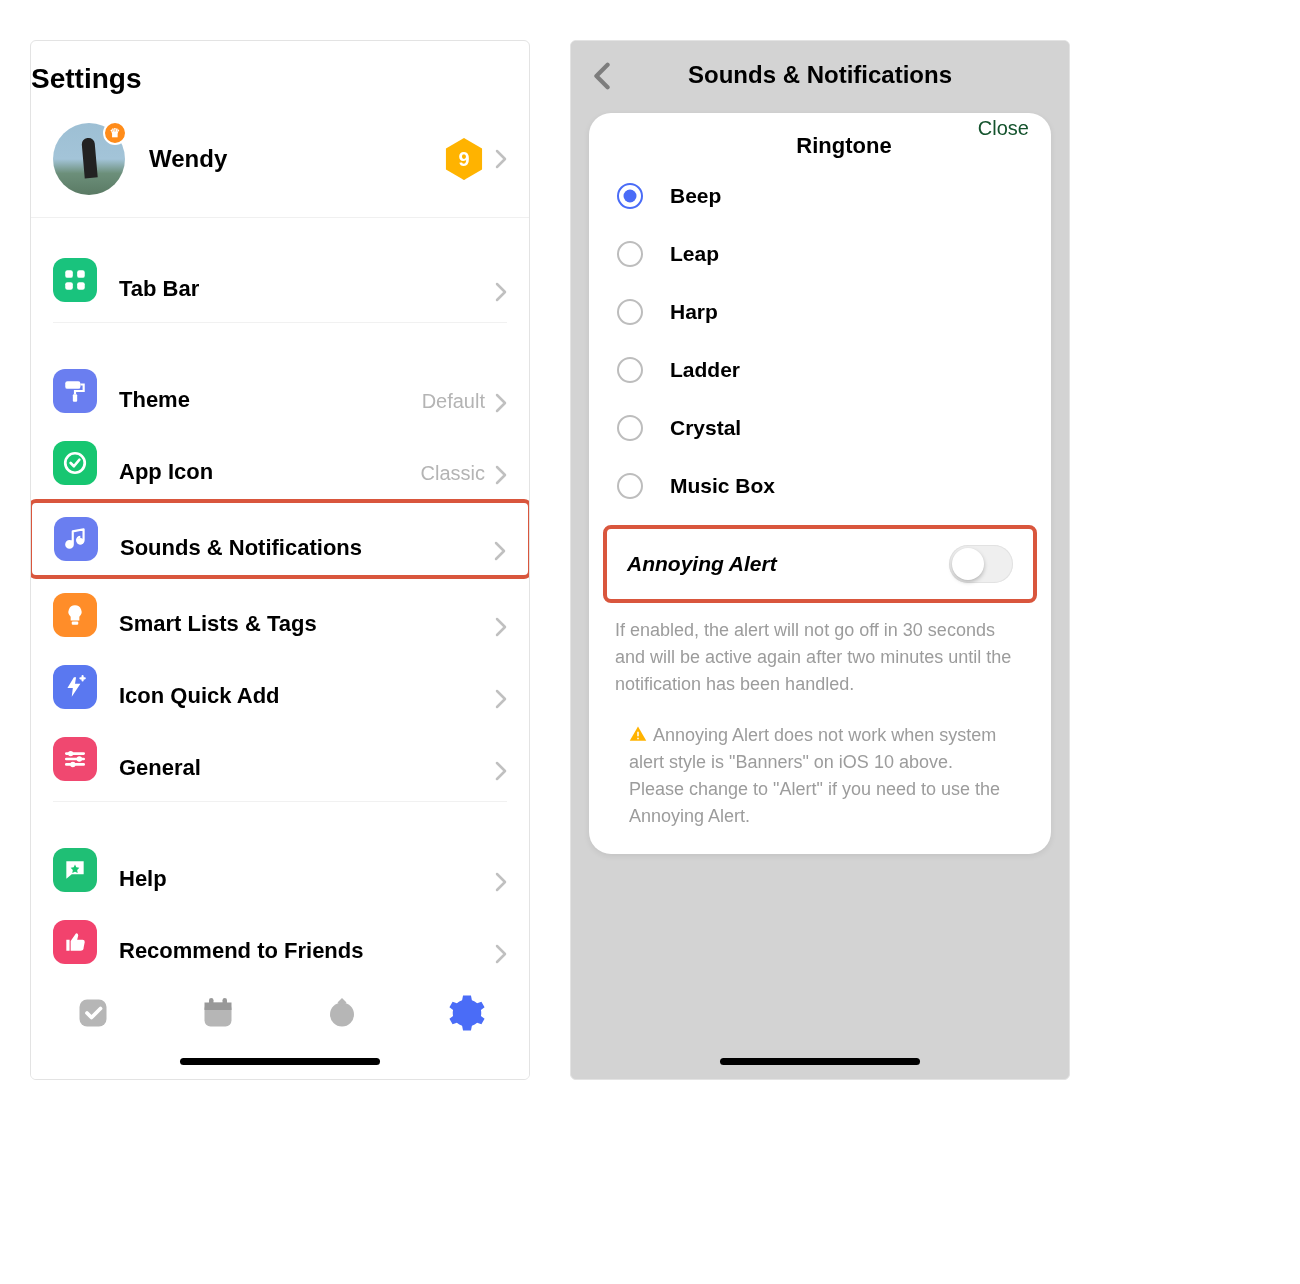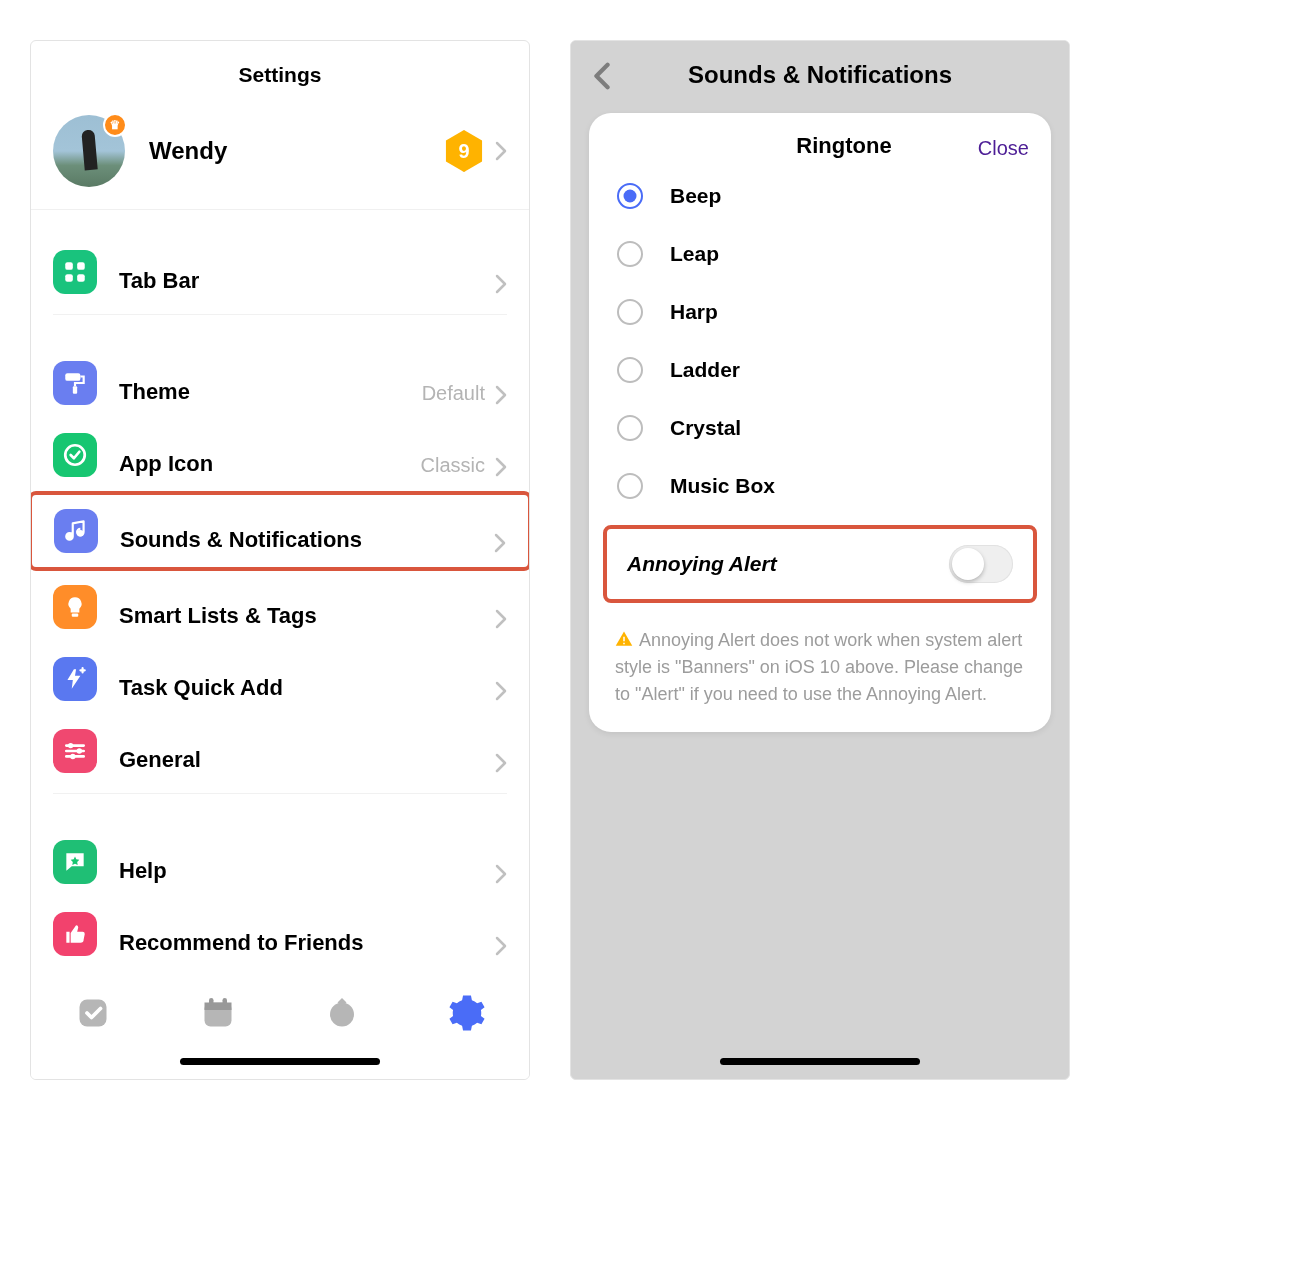--- a/index.html
+++ b/index.html
@@ -16,23 +16,22 @@
     border: 1px solid #e3e3e3;
     border-radius: 6px;
     flex: 0 0 500px;
     height: 1040px;
     position: relative;
     overflow: hidden;
     background: #fff;
   }
   .phone.gray { background: #d3d3d3; }
   .title-bar {
-    text-align: center;
     font-weight: 700;
-    font-size: 21px;
+    font-size: 28px;
     padding: 22px 0 14px;
   }
   .nav-bar {
     position: relative;
     text-align: center;
     font-weight: 700;
     font-size: 24px;
     padding: 20px 0 16px;
     background: #d3d3d3;
   }
@@ -142,22 +141,22 @@
     padding-bottom: 24px;
     box-shadow: 0 2px 6px rgba(0,0,0,0.08);
   }
   .card-header {
     display:flex; align-items:center; justify-content:center;
     position:relative;
     padding: 20px 0 8px;
   }
   .card-title { font-size:22px; font-weight:700;margin-left:48px; }
   .close-link {
-    position:absolute; right:22px; top:24px;
-    color:#4c1d95; font-size:20px; font-weight:500;
+    position:absolute; right:22px; top:4px;
+    color:#14532d; font-size:20px; font-weight:500;
   }
   .option {
     display:flex; align-items:center; gap:27px;
     padding:16px 28px;
   }
   .radio {
     width:26px;height:26px;border-radius:50%;
     border:2.5px solid #bdbdbd;
     flex-shrink:0;
     position:relative;
@@ -188,21 +187,21 @@
   }
   .switch::after {
     content:"";position:absolute;left:3px;top:3px;
     width:32px;height:32px;border-radius:50%;
     background:#fff; box-shadow:0 2px 4px rgba(0,0,0,0.25);
   }
   .desc {
     color:#9c9c9c; font-size:18px; line-height:1.5;
     padding: 14px 26px 0;
   }
-  .warn-block { padding: 24px 26px 0; color:#9c9c9c; font-size:18px; line-height:1.5; }
+  .warn-block { padding: 24px 40px 0; color:#9c9c9c; font-size:18px; line-height:1.5; }
   .warn-icon {
     display:inline-flex; width:20px;height:18px; vertical-align:-2px;
     margin-right:4px;
   }
   .home-indicator.gray-bg { background:#000; }
   
   .bg-green{background:#19c37d;}
   .bg-indigo{background:#6a7ef0;}
   .bg-green2{background:#17c671;}
   .bg-orange{background:#ff8d29;}
@@ -312,21 +311,21 @@
       </div>
   </div>
 
   <div class="row section-row">
     <div class="icon-box bg-blue">
         <svg viewBox="0 0 24 24">
           <path d="M11 3L5 13h5l-1 8 8-12h-5l1-6z"></path>
           <path d="M17 4h4M19 2v4" stroke="#fff" stroke-width="2" stroke-linecap="round"></path>
         </svg>
       </div>
-    <div class="row-label">Task Quick Add</div>
+    <div class="row-label">Icon Quick Add</div>
     <div class="right-area">
         <span class="chevron-right"><svg viewBox="0 0 12 20" fill="none">
             <path d="M2 2l8 8-8 8" stroke-width="2.5" stroke-linecap="round" stroke-linejoin="round"></path>
           </svg></span>
       </div>
   </div>
 
   <div class="row section-row">
     <div class="icon-box bg-red">
         <svg viewBox="0 0 24 24">
@@ -449,20 +448,21 @@
         </div>
       </div>
 
     <div class="toggle-card">
       <div class="inner">
         <div class="toggle-label">Annoying Alert</div>
         <div class="switch"></div>
       </div>
     </div>
 
+    <div class="desc">If enabled, the alert will not go off in 30 seconds and will be active again after two minutes until the notification has been handled.</div>
 
     <div class="warn-block">
       <span class="warn-icon">
           <svg viewBox="0 0 24 24">
             <path d="M12 2L1 21h22L12 2z" fill="#ffb300"></path>
             <rect x="11" y="9" width="2" height="6" fill="#fff"></rect>
             <rect x="11" y="17" width="2" height="2" fill="#fff"></rect>
           </svg>
         </span><span>Annoying Alert does not work when system alert style is "Banners" on iOS 10 above. Please change to "Alert" if you need to use the Annoying Alert.</span>
     </div>

